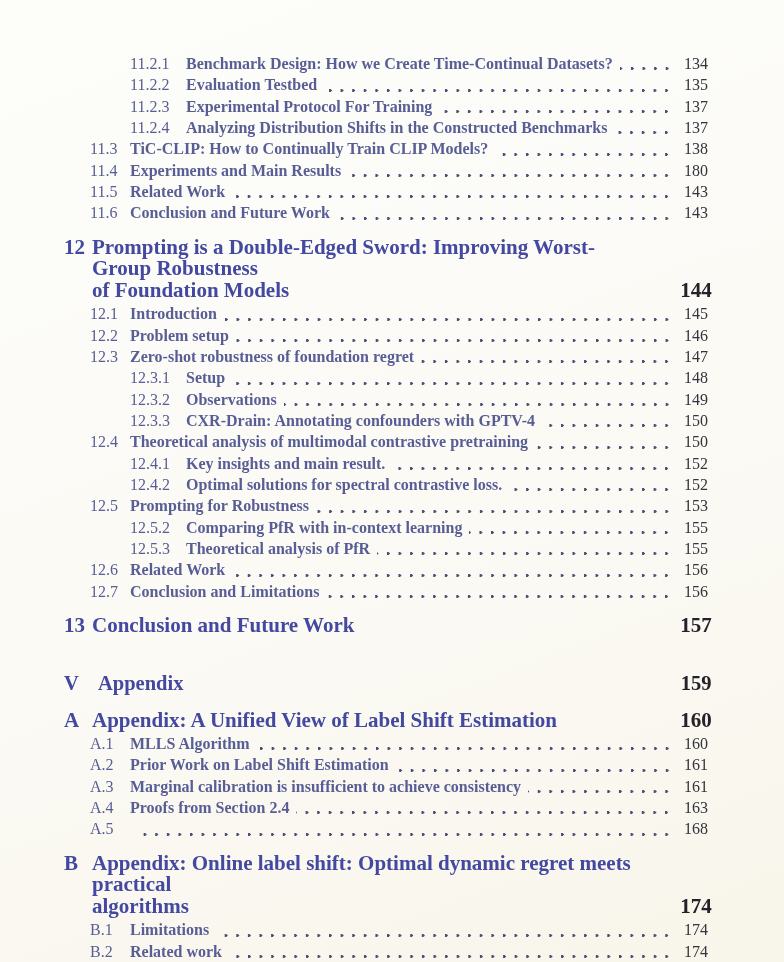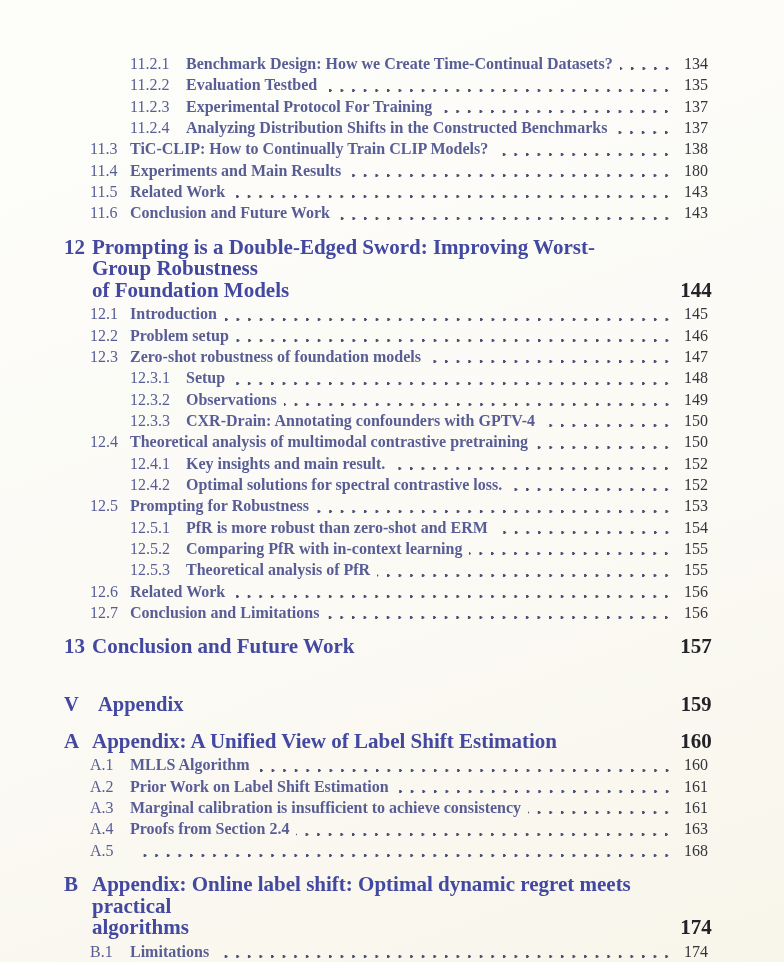--- a/index.html
+++ b/index.html
@@ -161,21 +161,21 @@
         <span class="num">12.2</span>
         <span class="body">
           <span class="line">Problem setup</span>
         </span>
         <span class="leader"></span>
         <span class="page">146</span>
       </div>
       <div class="row section">
         <span class="num">12.3</span>
         <span class="body">
-          <span class="line">Zero-shot robustness of foundation models</span>
+          <span class="line">Zero-shot robustness of foundation regret</span>
         </span>
         <span class="leader"></span>
         <span class="page">147</span>
       </div>
       <div class="row subsection">
         <span class="num">12.3.1</span>
         <span class="body">
           <span class="line">Setup</span>
         </span>
         <span class="leader"></span>
@@ -221,28 +221,20 @@
         <span class="leader"></span>
         <span class="page">152</span>
       </div>
       <div class="row section">
         <span class="num">12.5</span>
         <span class="body">
           <span class="line">Prompting for Robustness</span>
         </span>
         <span class="leader"></span>
         <span class="page">153</span>
-      </div>
-      <div class="row subsection">
-        <span class="num">12.5.1</span>
-        <span class="body">
-          <span class="line">PfR is more robust than zero-shot and ERM</span>
-        </span>
-        <span class="leader"></span>
-        <span class="page">154</span>
       </div>
       <div class="row subsection">
         <span class="num">12.5.2</span>
         <span class="body">
           <span class="line">Comparing PfR with in-context learning</span>
         </span>
         <span class="leader"></span>
         <span class="page">155</span>
       </div>
       <div class="row subsection">

